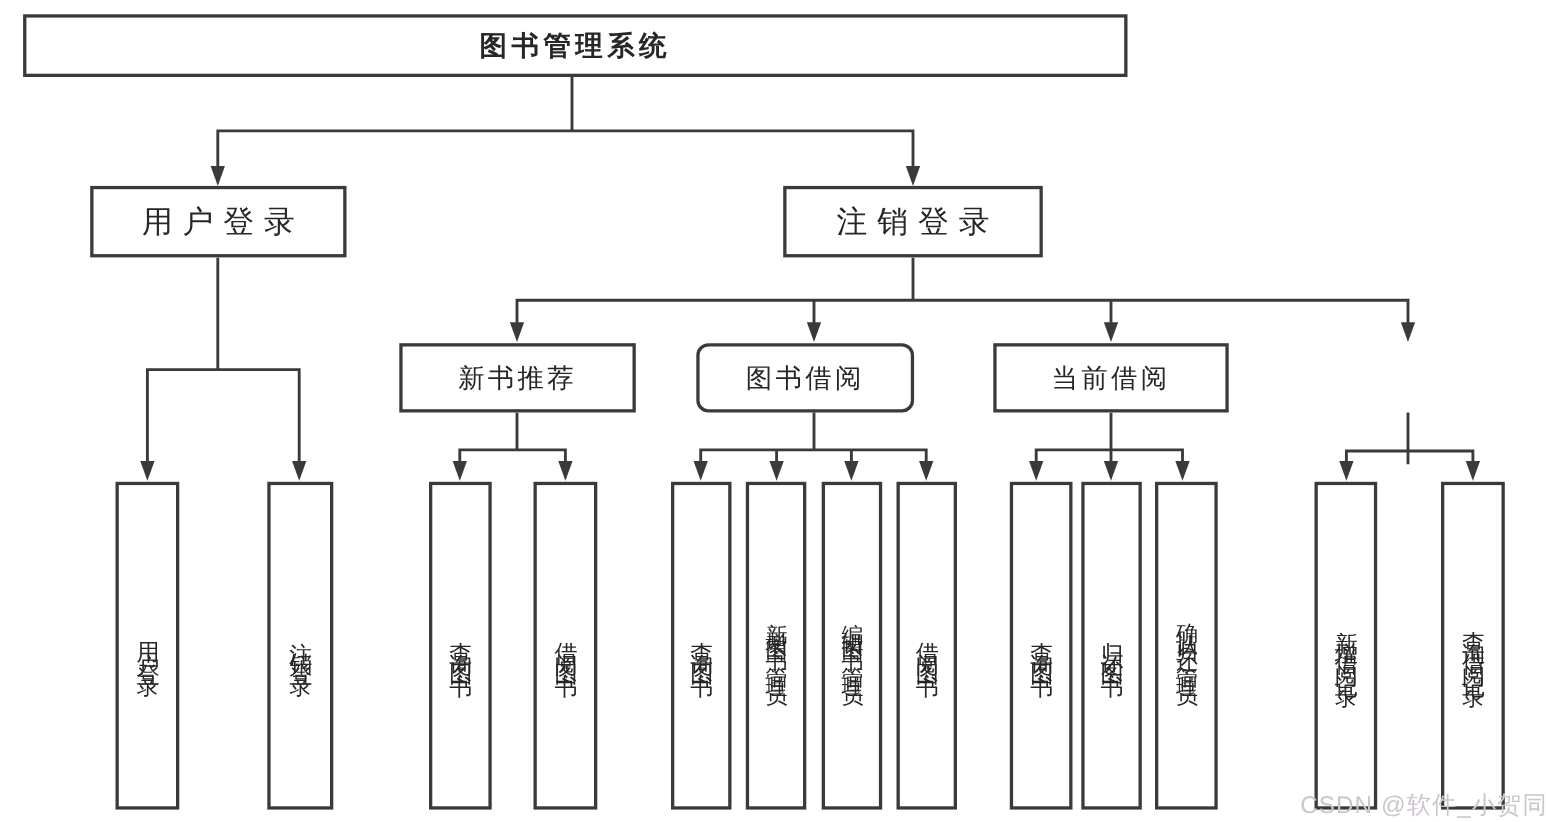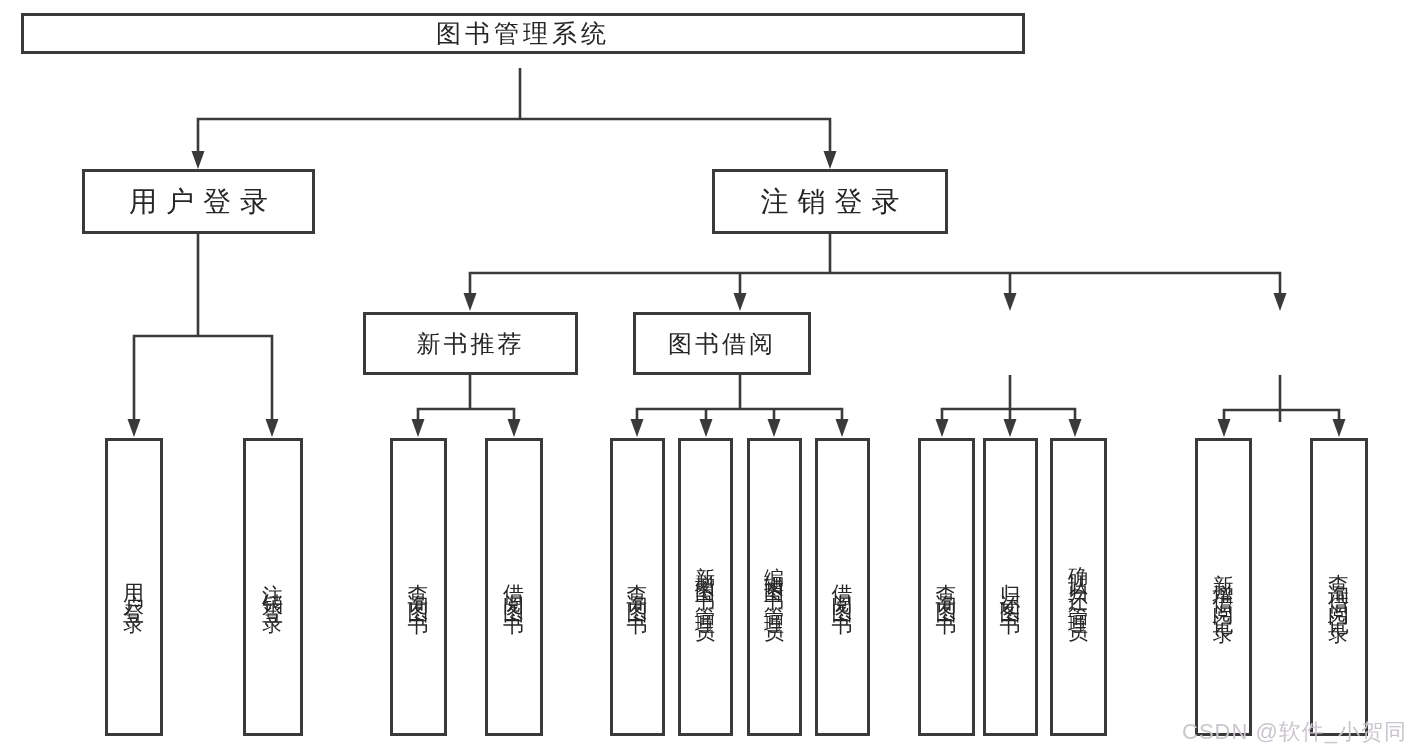--- a/index.html
+++ b/index.html
@@ -25,28 +25,28 @@
     position: absolute;
     box-sizing: border-box;
     background: #ffffff;
     border: 3px solid #3a3a3a;
     display: flex;
     align-items: center;
     justify-content: center;
     color: #262626;
     z-index: 1;
   }
-  .node.root   { left: 21px;  top: 13px;  width: 1004px; height: 41px; font-size: 25px; letter-spacing: 4px; }
+  .node.root   { left: 21px;  top: 13px;  width: 1004px; height: 57px; font-size: 25px; letter-spacing: 4px; font-weight: bold; }
   .node.lvl2   { top: 169px; height: 65px; font-size: 28px; letter-spacing: 9px; }
   .node.lvl2 span { text-indent: 9px; }
   .node.l2a    { left: 82px;  width: 233px; }
   .node.l2b    { left: 712px; width: 236px; }
   .node.lvl3   { top: 312px; height: 63px; font-size: 24px; letter-spacing: 3px; }
   .node.l3a    { left: 363px;  width: 215px; }
-  .node.l3b    { left: 633px;  width: 178px; }
+  .node.l3b    { left: 633px;  width: 198px; border-radius: 11px; }
   .node.l3c    { left: 903px;  width: 214px; }
   .node.l3d    { left: 1173px; width: 214px; }
   .leaf {
     position: absolute;
     top: 438px;
     height: 298px;
     box-sizing: border-box;
     background: #ffffff;
     border: 3px solid #3a3a3a;
     display: flex;
@@ -122,20 +122,23 @@
   <div class="node lvl2 l2b">
     <span>注销登录</span>
   </div>
 
   <div class="node lvl3 l3a">
     <span>新书推荐</span>
   </div>
   <div class="node lvl3 l3b">
     <span>图书借阅</span>
   </div>
+  <div class="node lvl3 l3c">
+    <span>当前借阅</span>
+  </div>
 
   <div class="leaf" style="left:105px;width:58px;">
     <span>用户登录</span>
   </div>
   <div class="leaf" style="left:243px;width:60px;">
     <span>注销登录</span>
   </div>
 
   <div class="leaf" style="left:390px;width:57px;">
     <span>查询图书</span>

